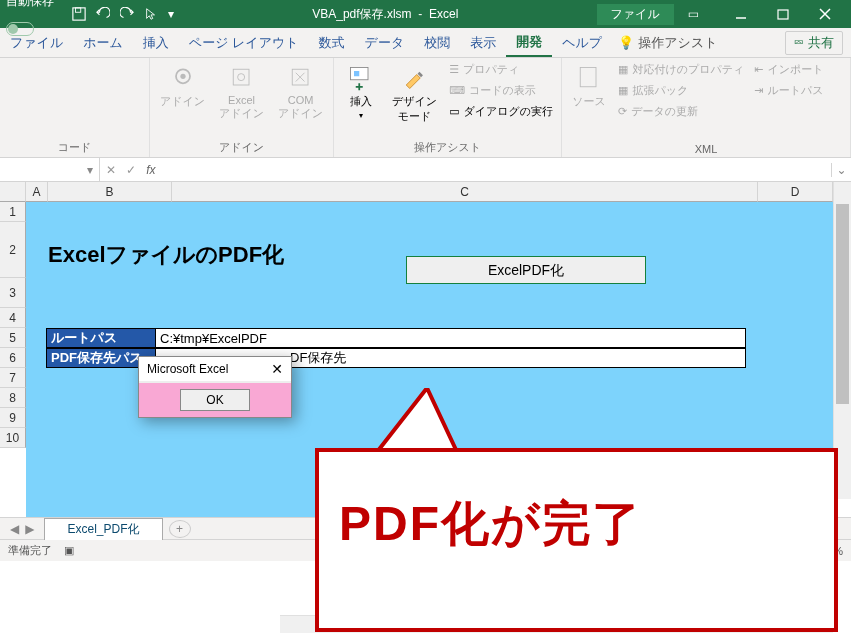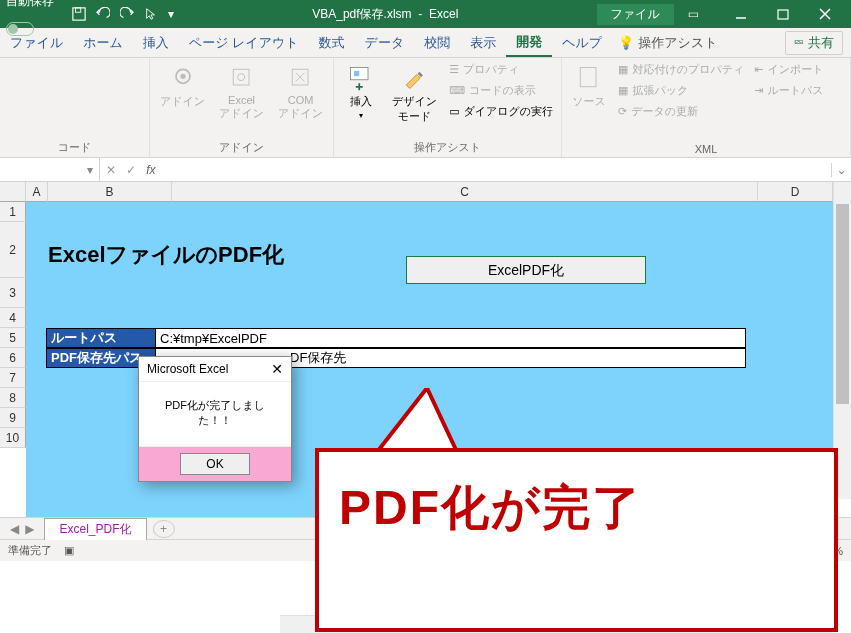--- a/index.html
+++ b/index.html
@@ -66,41 +66,41 @@
 .data-row { position: absolute; left: 20px; display: flex; }
 .labelcell { background: #2458a8; color: #fff; font-weight: bold; border: 1px solid #000; width: 110px; height: 20px; padding: 0 4px; font-size: 13px; display: flex; align-items: center; }
 .valuecell { border: 1px solid #000; border-left: none; height: 20px; padding: 0 4px; font-size: 13px; display: flex; align-items: center; background: #fff; }
 .row4 { top: 126px; }
 .row5 { top: 146px; align-items: flex-end; }
 .valuecell.w { width: 590px; }
 
 
 .sheettabs { height: 22px; background: #f3f2f1; display: flex; align-items: center; border-top: 1px solid #d4d4d4; font-size: 12px; }
 .sheettabs .nav { padding: 0 10px; color: #888; display: flex; gap: 6px; }
-.sheettabs .tab { padding: 2px 14px; background: #fff; border: 1px solid #aaa; border-bottom: none; color: #a21caf; font-size: 12px; }
+.sheettabs .tab { padding: 2px 22px; background: #fff; border: 1px solid #aaa; border-bottom: none; color: #0c4a6e; font-size: 12px; }
 .sheettabs .plus { width: 22px; height: 18px; border: 1px solid #ccc; border-radius: 50%; text-align: center; line-height: 16px; margin-left: 6px; color: #888; }
 
 
 .status { height: 22px; background: #f3f2f1; border-top: 1px solid #d4d4d4; display: flex; align-items: center; padding: 0 8px; font-size: 11px; color: #555; gap: 12px; }
 .status .right { margin-left: auto; display: flex; align-items: center; gap: 8px; }
 .viewbtns { display: flex; }
 .viewbtns div { width: 24px; height: 18px; border: 1px solid #ccc; display: flex; align-items: center; justify-content: center; }
 .zoom { display: flex; align-items: center; gap: 4px; }
 .zoom .slider { width: 80px; height: 4px; background: #ccc; position: relative; }
 .zoom .slider::after { content: ""; width: 8px; height: 14px; background: #888; position: absolute; left: 36px; top: -5px; }
 .msgbox { position: absolute; top: 356px; left: 138px; width: 154px; background: #fff; border: 1px solid #888; box-shadow: 4px 4px 14px rgba(0,0,0,0.35); z-index: 50; }
 .msgbox .mtitle { display: flex; justify-content: space-between; align-items: center; padding: 4px 8px; font-size: 12px; border-bottom: 1px solid #eee; }
 .msgbox .mbody { padding: 16px 10px 18px; font-size: 11px; text-align: center; }
 .msgbox .mfoot { padding: 6px; text-align: center; border-top: 1px solid #eee; background: #f9a8d4; }
 .msgbox .mfoot button { width: 70px; height: 22px; border: 1px solid #888; background: #efefef; font-size: 12px; }
 .msgbox .close { font-size: 14px; cursor: pointer; }
 
 
 .callout { position: absolute; z-index: 60; top: 418px; left: 315px; width: 525px; height: 216px; }
-.callout .box { position: absolute; top: 30px; left: 0; right: 2px; bottom: 2px; border: 4px solid #c00000; background: #fff; display: flex; align-items: flex-start; justify-content: flex-start; padding: 24px 20px; }
+.callout .box { position: absolute; top: 30px; left: 0; right: 2px; bottom: 2px; border: 4px solid #c00000; background: #fff; display: flex; align-items: flex-start; justify-content: flex-start; padding: 40px 20px; }
 .callout .box span { font-size: 48px; font-weight: bold; color: #c00000; letter-spacing: 2px; }
 .callout svg.tail { position: absolute; top: -30px; left: 52px; }
 </style>
 </head>
 <body>
 
 <div class="titlebar">
   <div class="left-group">
     <div class="autosave">
       <span>自動保存</span>
@@ -364,21 +364,20 @@
       <span>%</span>
     </div>
   </div>
 </div>
 
 <div class="msgbox">
   <div class="mtitle">
     <span>Microsoft Excel</span>
     <span class="close">✕</span>
   </div>
-  <div class="mbody">PDF化が完了しました！！</div>
   <div class="mfoot"><button>OK</button></div>
 </div>
 
 <div class="callout">
   <svg class="tail" width="120" height="80">
       <polygon points="60,0 10,64 90,64" fill="#fff" stroke="#c00000" stroke-width="4"></polygon>
     </svg>
   <div class="box">
       <span>PDF化が完了</span>
     </div>

